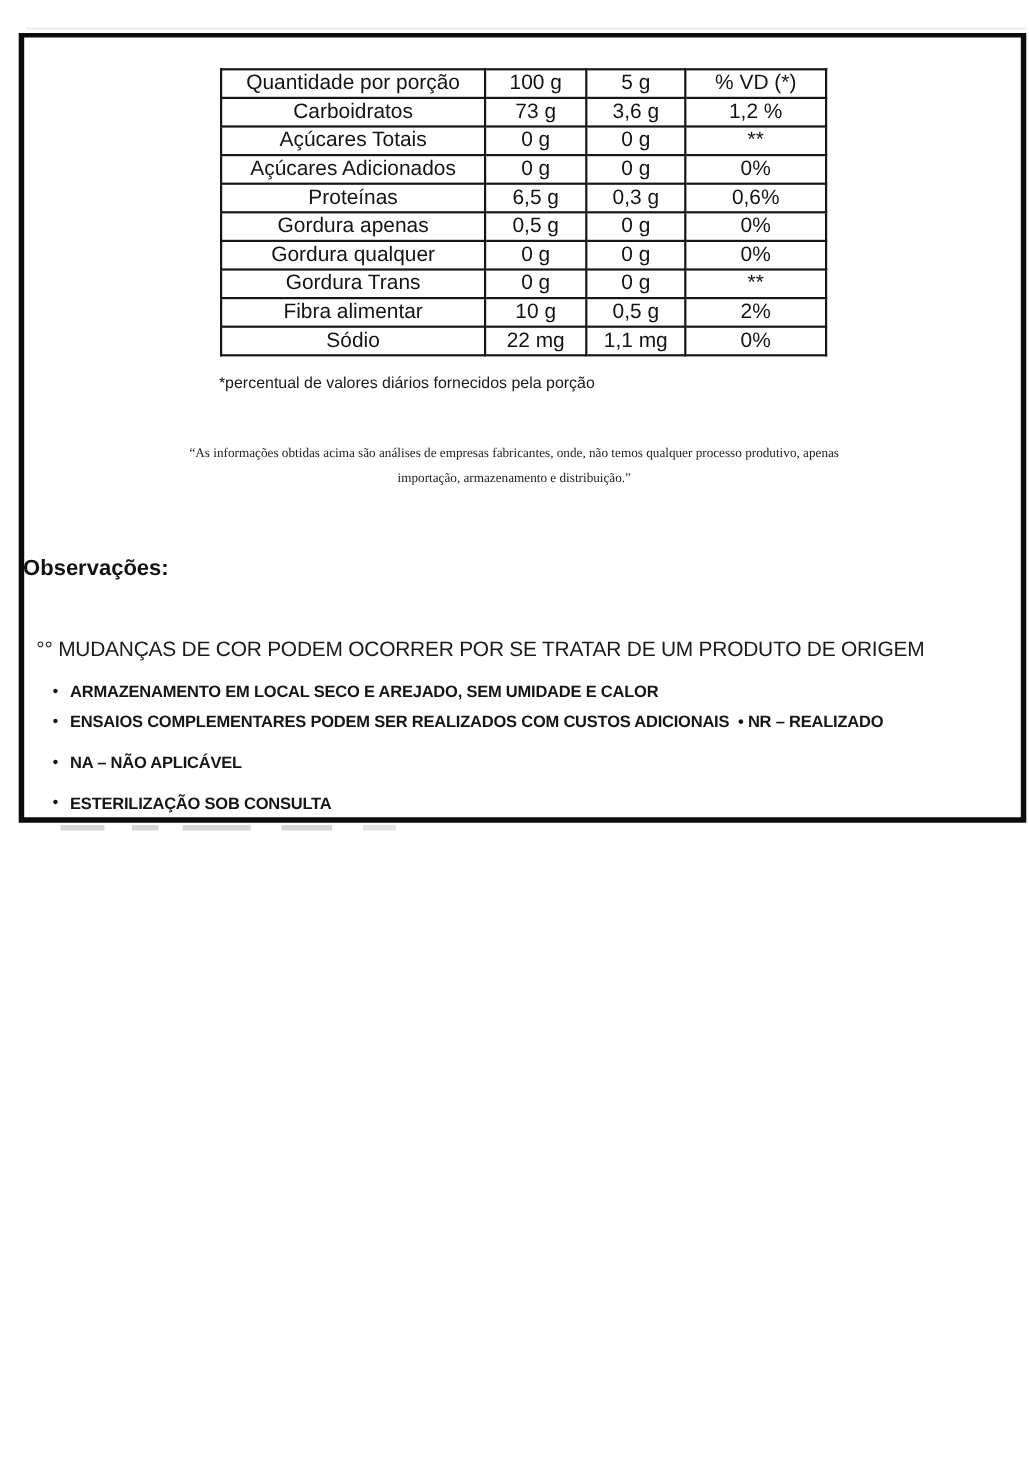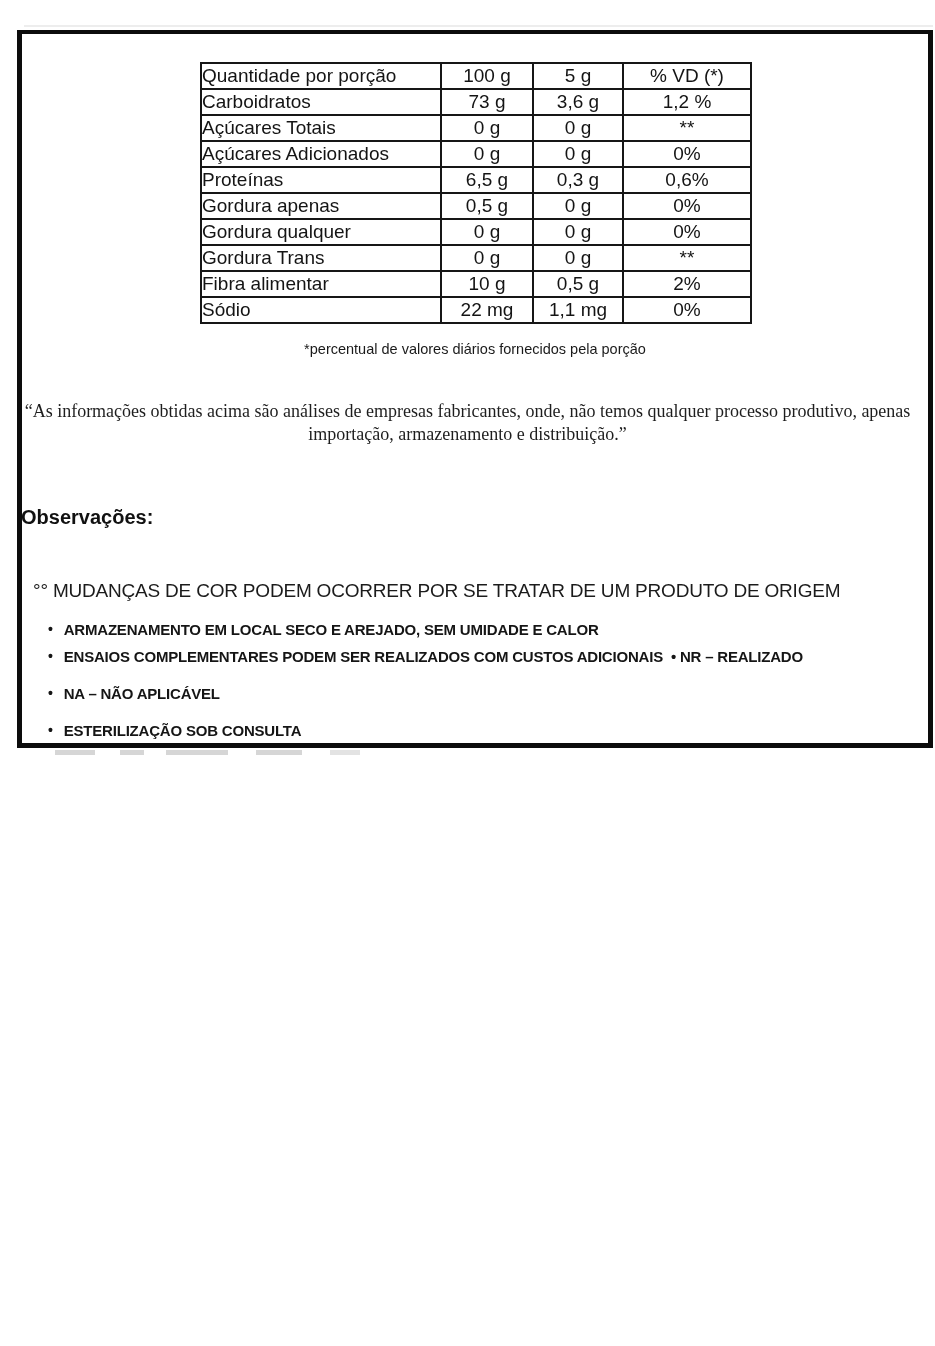--- a/index.html
+++ b/index.html
@@ -17,31 +17,31 @@
     border-style:solid; border-color:#0c0c0c;
     border-width:4px 5px 5px 5px;
   }
   table.nutri {
     position:absolute; left:200px; top:62px; width:550px;
     border-collapse:collapse; table-layout:fixed;
     font-family:"Liberation Sans", sans-serif; font-size:19px; color:#141414;
   }
   table.nutri td {
     border:2px solid #161616; height:25px; padding:0;
-    line-height:24px; overflow:hidden; white-space:nowrap;
+    line-height:24px; overflow:hidden; white-space:nowrap;text-align:center;
   }
   td.lbl { text-align:left; padding-left:7px; }
   td.val { text-align:center; }
   .footnote {
     position:absolute; left:199px; top:341px; width:552px;
-    text-align:center; font-size:14.5px; color:#1a1a1a;
+    font-size:14.5px; color:#1a1a1a;
   }
   .quote {
     position:absolute; left:0; top:400px; width:935px; text-align:center;
-    font-family:"Liberation Serif", serif; font-size:18px;
+    font-family:"Liberation Serif", serif; font-size:12px;
     line-height:22.5px; color:#1e1e1e;
   }
   .quote .qline { white-space:pre; }
   .obs-heading {
     position:absolute; left:21px; top:506px;
     font-size:20px; font-weight:bold; color:#111;
   }
   .obs-note {
     position:absolute; left:16px; top:533px;
     font-size:19px; line-height:27px; letter-spacing:-0.2px; color:#1b1b1b;margin-top:44px;

